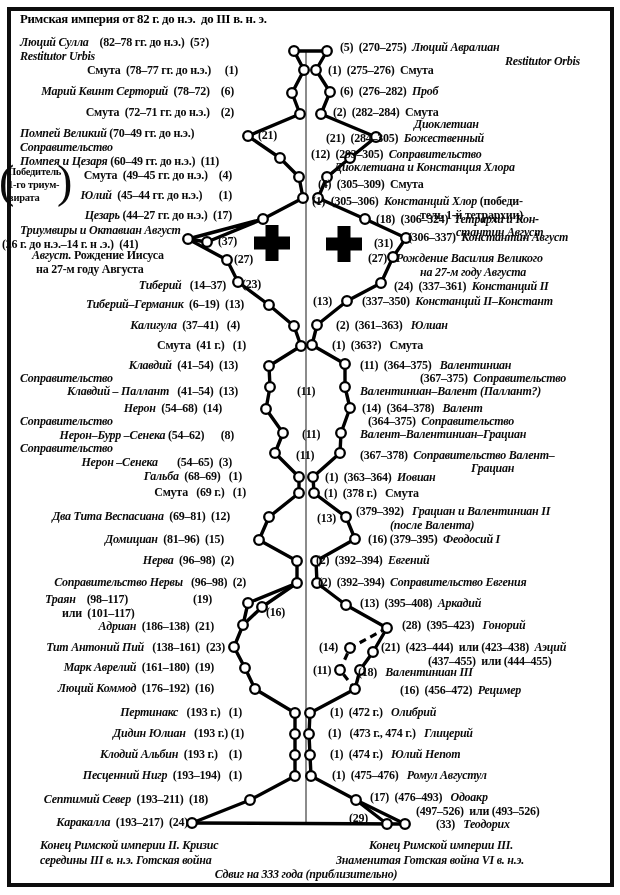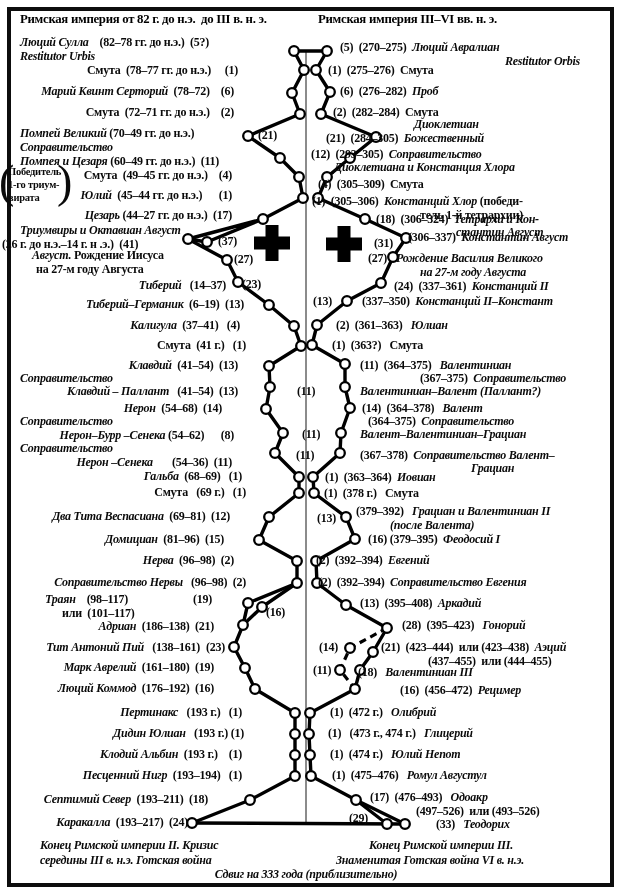--- a/index.html
+++ b/index.html
@@ -106,21 +106,20 @@
       <circle cx="340" cy="670" r="4.8" fill="#ffffff" stroke="#000000" stroke-width="2.3"></circle>
       <circle cx="310" cy="713" r="4.8" fill="#ffffff" stroke="#000000" stroke-width="2.3"></circle>
       <circle cx="309" cy="734" r="4.8" fill="#ffffff" stroke="#000000" stroke-width="2.3"></circle>
       <circle cx="310" cy="755" r="4.8" fill="#ffffff" stroke="#000000" stroke-width="2.3"></circle>
       <circle cx="311" cy="776" r="4.8" fill="#ffffff" stroke="#000000" stroke-width="2.3"></circle>
       <circle cx="356" cy="800" r="4.8" fill="#ffffff" stroke="#000000" stroke-width="2.3"></circle>
       <circle cx="387" cy="824" r="4.8" fill="#ffffff" stroke="#000000" stroke-width="2.3"></circle>
       <circle cx="405" cy="824" r="4.8" fill="#ffffff" stroke="#000000" stroke-width="2.3"></circle>
     </svg>
   <div class="title" style="left:20px;top:12px">Римская империя от 82 г. до н.э.  до III в. н. э.</div>
-  <div class="title" style="left:318px;top:12px">Римская империя III–VI вв. н. э.</div>
   <div id="labels">
       <div class="lbl" style="top: 36px; left: 20px;"><span class="it">Люций Сулла</span><span>    (82–78 гг. до н.э.)  (5?)</span></div>
       <div class="lbl" style="top: 50px; left: 20px;"><span class="it">Restitutor Urbis</span></div>
       <div class="lbl" style="top: 64px; right: 382px;"><span>Смута  (78–77 гг. до н.э.)     (1)</span></div>
       <div class="lbl" style="top: 85px; right: 386px;"><span class="it">Марий Квинт Серторий</span><span>  (78–72)    (6)</span></div>
       <div class="lbl" style="top: 106px; right: 386px;"><span>Смута  (72–71 гг. до н.э.)    (2)</span></div>
       <div class="lbl" style="top: 127px; left: 20px;"><span class="it">Помпей Великий</span><span> (70–49 гг. до н.э.)</span></div>
       <div class="lbl" style="top: 129px; left: 258px;"><span>(21)</span></div>
       <div class="lbl" style="top: 141px; left: 20px;"><span class="it">Соправительство</span></div>
       <div class="lbl" style="top: 155px; left: 20px;"><span class="it">Помпея и Цезаря</span><span> (60–49 гг. до н.э.)  (11)</span></div>
@@ -138,21 +137,21 @@
       <div class="lbl" style="top: 298px; right: 376px;"><span class="it">Тиберий–Германик</span><span>  (6–19)  (13)</span></div>
       <div class="lbl" style="top: 319px; right: 380px;"><span class="it">Калигула</span><span>  (37–41)   (4)</span></div>
       <div class="lbl" style="top: 339px; right: 374px;"><span>Смута  (41 г.)   (1)</span></div>
       <div class="lbl" style="top: 359px; right: 382px;"><span class="it">Клавдий</span><span>  (41–54)  (13)</span></div>
       <div class="lbl" style="top: 372px; left: 20px;"><span class="it">Соправительство</span></div>
       <div class="lbl" style="top: 385px; right: 382px;"><span class="it">Клавдий – Паллант</span><span>   (41–54)  (13)</span></div>
       <div class="lbl" style="top: 402px; right: 398px;"><span class="it">Нерон</span><span>  (54–68)  (14)</span></div>
       <div class="lbl" style="top: 415px; left: 20px;"><span class="it">Соправительство</span></div>
       <div class="lbl" style="top: 429px; right: 386px;"><span class="it">Нерон–Бурр –Сенека</span><span> (54–62)      (8)</span></div>
       <div class="lbl" style="top: 442px; left: 20px;"><span class="it">Соправительство</span></div>
-      <div class="lbl" style="top: 456px; right: 388px;"><span class="it">Нерон –Сенека</span><span>       (54–36)  (11)</span></div>
+      <div class="lbl" style="top: 456px; right: 388px;"><span class="it">Нерон –Сенека</span><span>       (54–65)  (3)</span></div>
       <div class="lbl" style="top: 470px; right: 378px;"><span class="it">Гальба</span><span>  (68–69)   (1)</span></div>
       <div class="lbl" style="top: 486px; right: 374px;"><span>Смута   (69 г.)   (1)</span></div>
       <div class="lbl" style="top: 510px; right: 390px;"><span class="it">Два Тита Веспасиана</span><span>  (69–81)  (12)</span></div>
       <div class="lbl" style="top: 533px; right: 396px;"><span class="it">Домициан</span><span>  (81–96)  (15)</span></div>
       <div class="lbl" style="top: 554px; right: 386px;"><span class="it">Нерва</span><span>  (96–98)  (2)</span></div>
       <div class="lbl" style="top: 576px; right: 374px;"><span class="it">Соправительство Нервы</span><span>   (96–98)  (2)</span></div>
       <div class="lbl" style="top: 593px; left: 45px;"><span class="it">Траян</span><span>    (98–117)</span></div>
       <div class="lbl" style="top: 593px; left: 193px;"><span>(19)</span></div>
       <div class="lbl" style="top: 607px; left: 62px;"><span>или  (101–117)</span></div>
       <div class="lbl" style="top: 606px; left: 266px;"><span>(16)</span></div>

